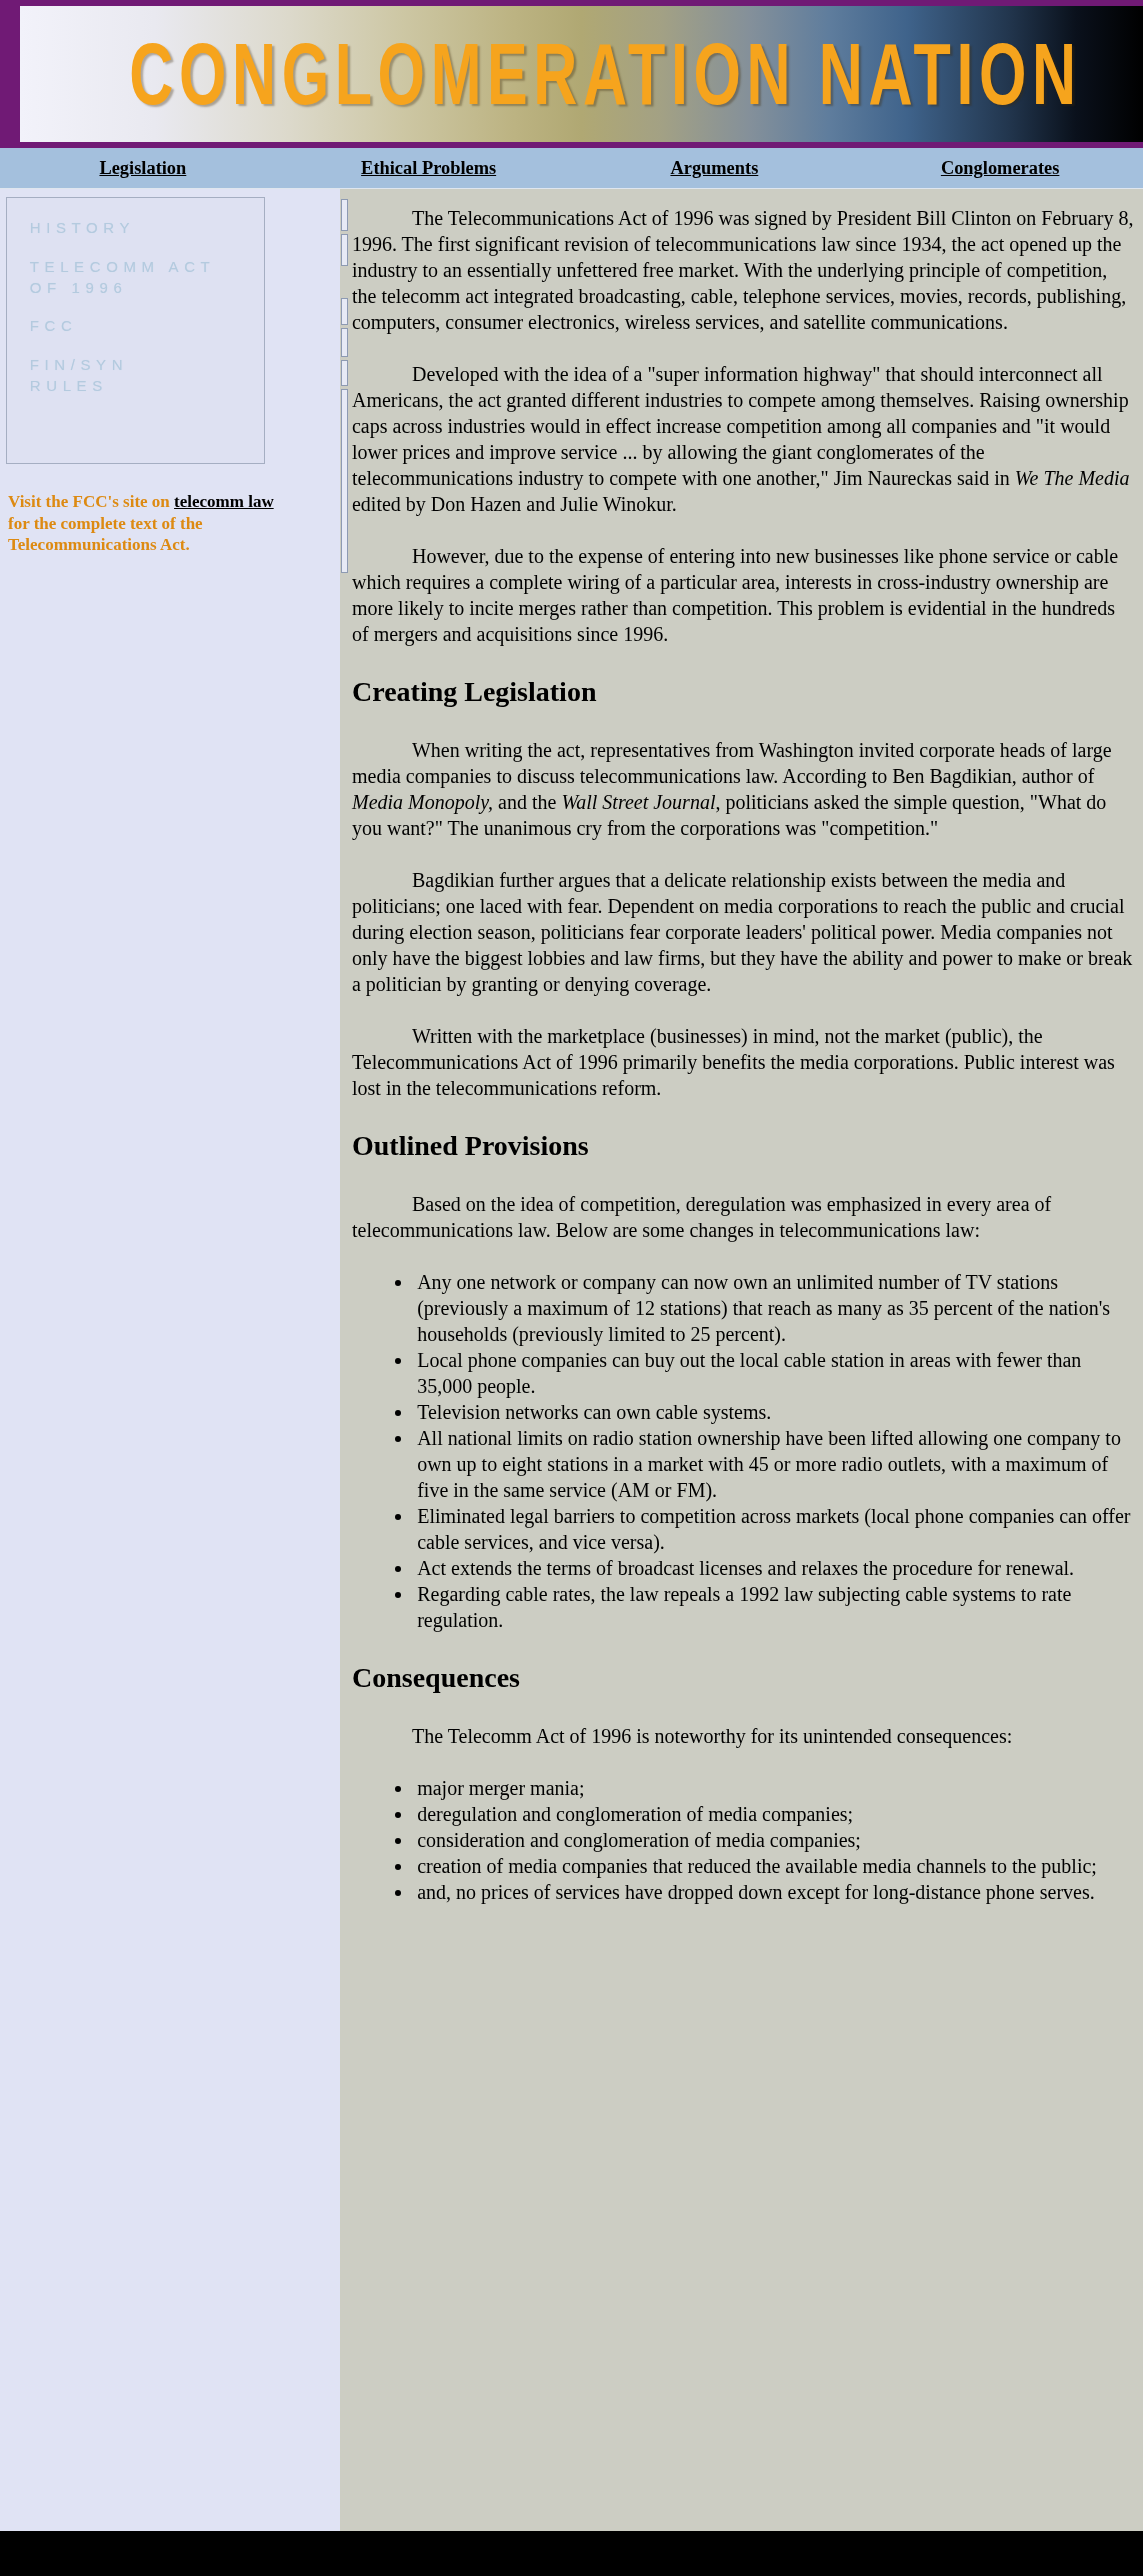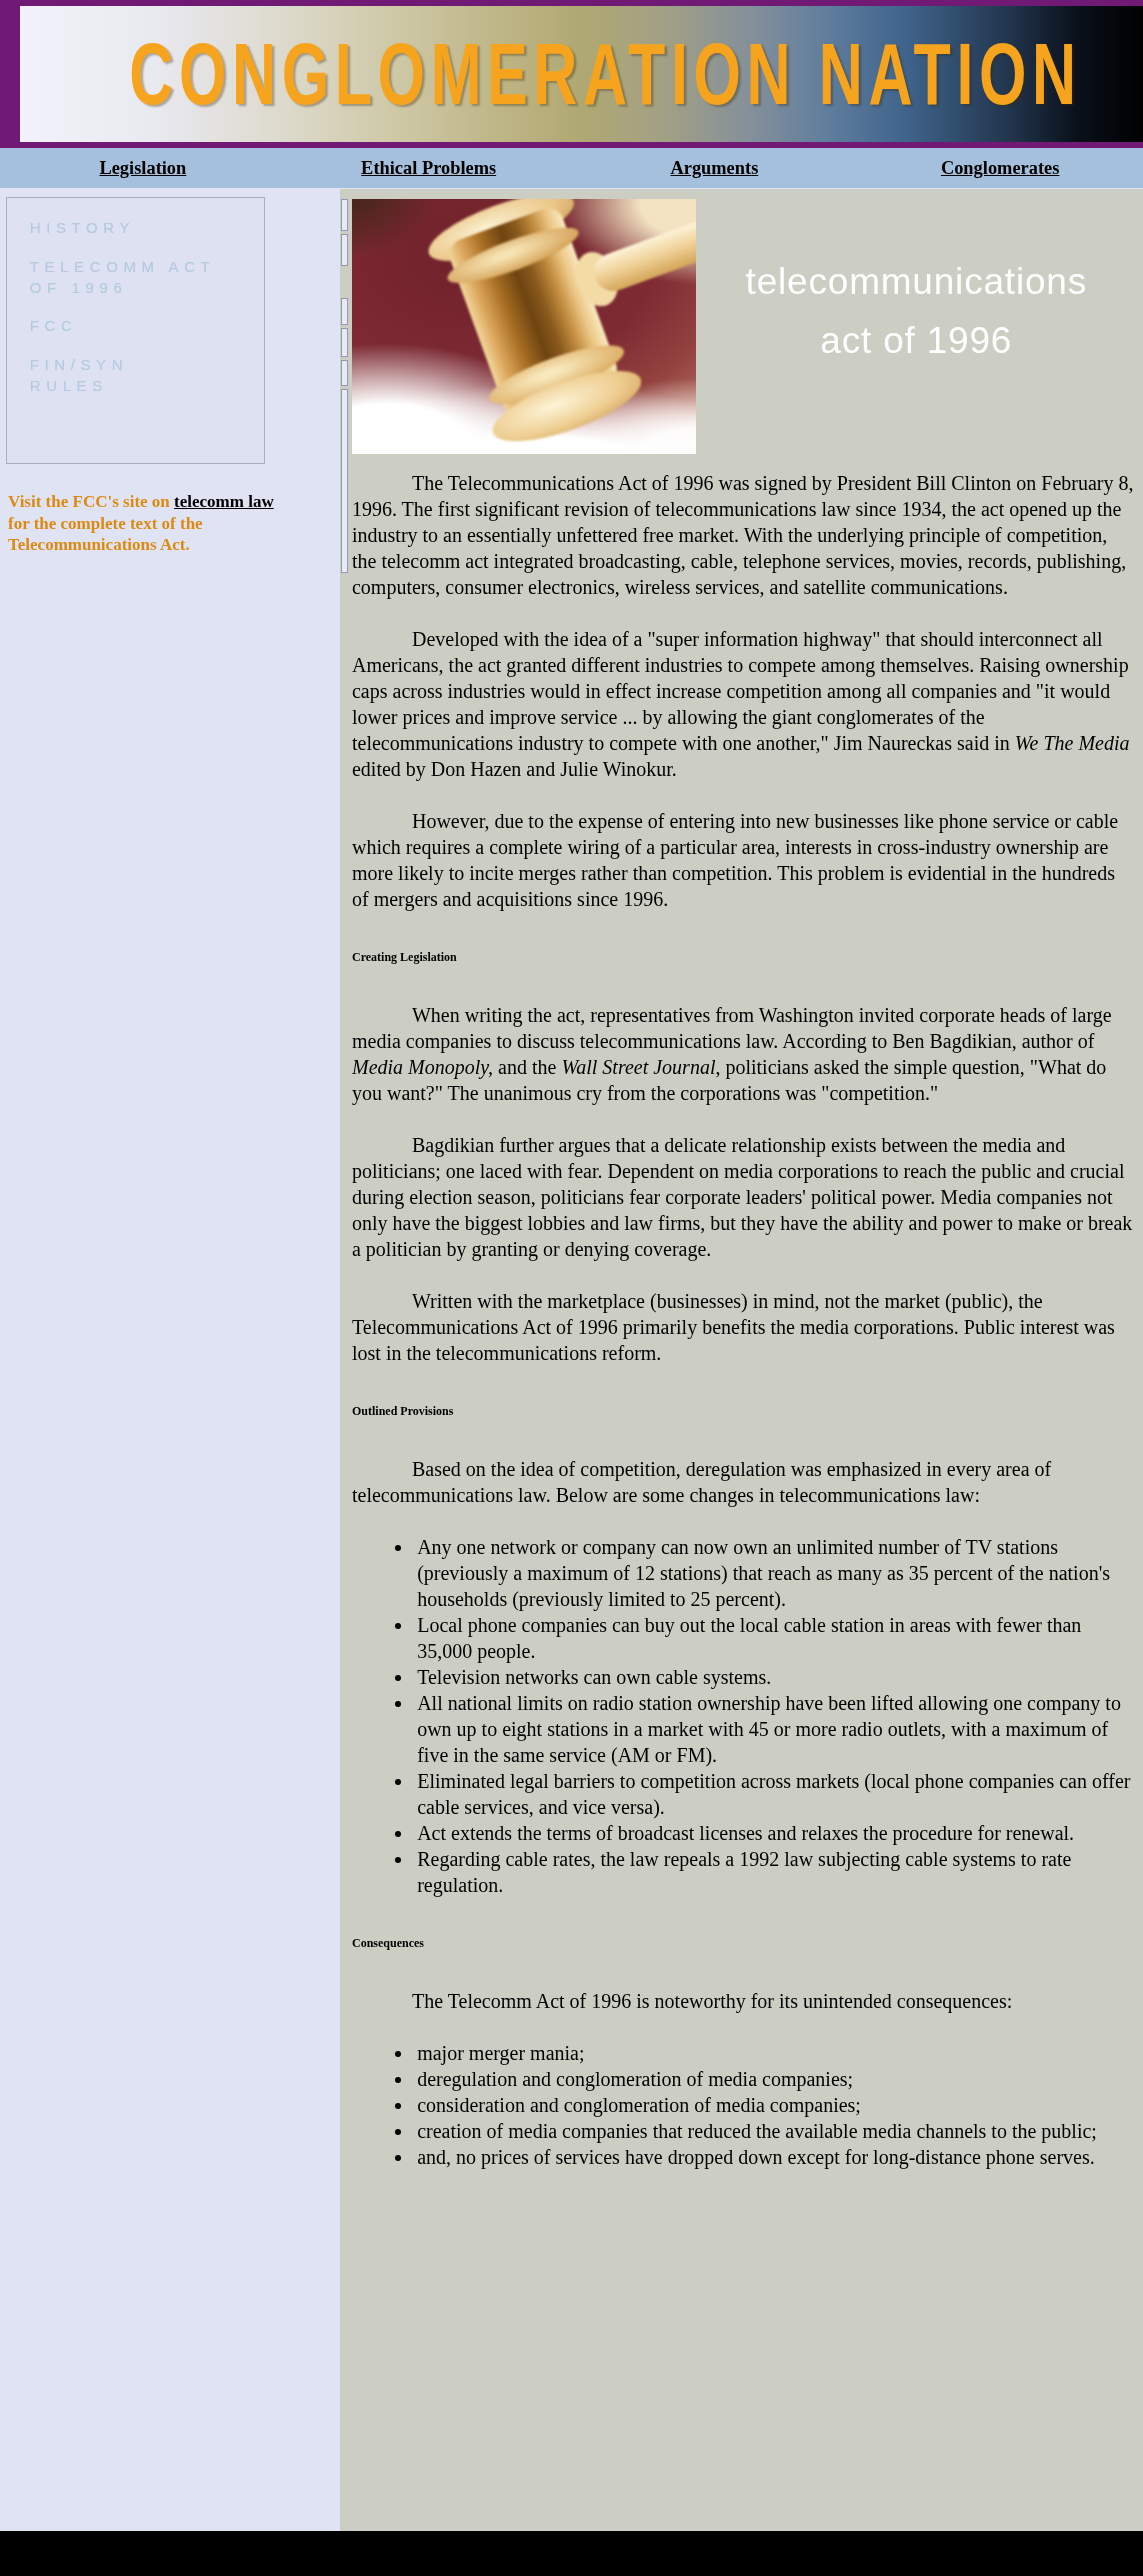--- a/index.html
+++ b/index.html
@@ -78,21 +78,21 @@
     background:linear-gradient(180deg,#fdf3d8 0%,#f0d29a 48%,#d4a558 100%);}
 
   #hero-title{flex:1;text-align:center;color:#ffffff;
     font-family:"Liberation Sans",sans-serif;font-size:37px;line-height:59px;
     letter-spacing:0.8px;margin-top:53px;font-weight:normal;}
 
   
   #article{color:#000;font-size:20px;line-height:26px;}
   #article p{margin:26px 0;text-indent:60px;padding-right:1.6px;}
   #article p:first-child{margin-top:16px;}
-  #article h3{margin:32px 0;font-size:12px;font-weight:bold;text-indent:0;}
+  #article h3{margin:32px 0;font-size:28px;font-weight:bold;text-indent:0;}
   #article ul{margin:26px 0;padding-left:62px;}
   #article li{line-height:26px;padding-left:3.2px;}
   #article em{font-style:italic;}
 </style>
 </head>
 <body>
 
 <div id="page">
 
   <header id="banner-area">
@@ -126,37 +126,20 @@
     <div id="frame-strip">
       <div class="strip-seg" style="top:9.6px;height:32px"></div>
       <div class="strip-seg" style="top:45px;height:32px"></div>
       <div class="strip-seg" style="top:109px;height:27px"></div>
       <div class="strip-seg" style="top:139px;height:29px"></div>
       <div class="strip-seg" style="top:171px;height:26px"></div>
       <div class="strip-seg" style="top:200px;height:184px"></div>
     </div>
 
     <main id="main">
-      <div id="hero">
-        <div id="gavel">
-          <div id="gavel-group">
-            <div class="gav" id="gav-cap-top"></div>
-            <div class="gav" id="gav-barrel"></div>
-            <div class="gav" id="gav-ridge-top"></div>
-            <div class="gav" id="gav-ridge-bottom"></div>
-            <div class="gav" id="gav-cap-bottom"></div>
-            <div class="gav" id="gav-knob"></div>
-            <div class="gav" id="gav-handle"></div>
-          </div>
-        </div>
-        <div id="hero-title">
-          <div>telecommunications</div>
-          <div>act of 1996</div>
-        </div>
-      </div>
       <div id="article">
           <p><span>The Telecommunications Act of 1996 was signed by President Bill Clinton on February 8, 1996. The first significant revision of telecommunications law since 1934, the act opened up the industry to an essentially unfettered free market. With the underlying principle of competition, the telecomm act integrated broadcasting, cable, telephone services, movies, records, publishing, computers, consumer electronics, wireless services, and satellite communications.</span></p>
           <p><span>Developed with the idea of a "super information highway" that should interconnect all Americans, the act granted different industries to compete among themselves. Raising ownership caps across industries would in effect increase competition among all companies and "it would lower prices and improve service ... by allowing the giant conglomerates of the telecommunications industry to compete with one another," Jim Naureckas said in </span><em>We The Media</em><span> edited by Don Hazen and Julie Winokur.</span></p>
           <p><span>However, due to the expense of entering into new businesses like phone service or cable which requires a complete wiring of a particular area, interests in cross-industry ownership are more likely to incite merges rather than competition. This problem is evidential in the hundreds of mergers and acquisitions since 1996.</span></p>
           <h3>Creating Legislation</h3>
           <p><span>When writing the act, representatives from Washington invited corporate heads of large media companies to discuss telecommunications law. According to Ben Bagdikian, author of </span><em>Media Monopoly,</em><span> and the </span><em>Wall Street Journal</em><span>, politicians asked the simple question, "What do you want?" The unanimous cry from the corporations was "competition."</span></p>
           <p><span>Bagdikian further argues that a delicate relationship exists between the media and politicians; one laced with fear. Dependent on media corporations to reach the public and crucial during election season, politicians fear corporate leaders' political power. Media companies not only have the biggest lobbies and law firms, but they have the ability and power to make or break a politician by granting or denying coverage.</span></p>
           <p><span>Written with the marketplace (businesses) in mind, not the market (public), the Telecommunications Act of 1996 primarily benefits the media corporations. Public interest was lost in the telecommunications reform.</span></p>
           <h3>Outlined Provisions</h3>
           <p><span>Based on the idea of competition, deregulation was emphasized in every area of telecommunications law. Below are some changes in telecommunications law:</span></p>

